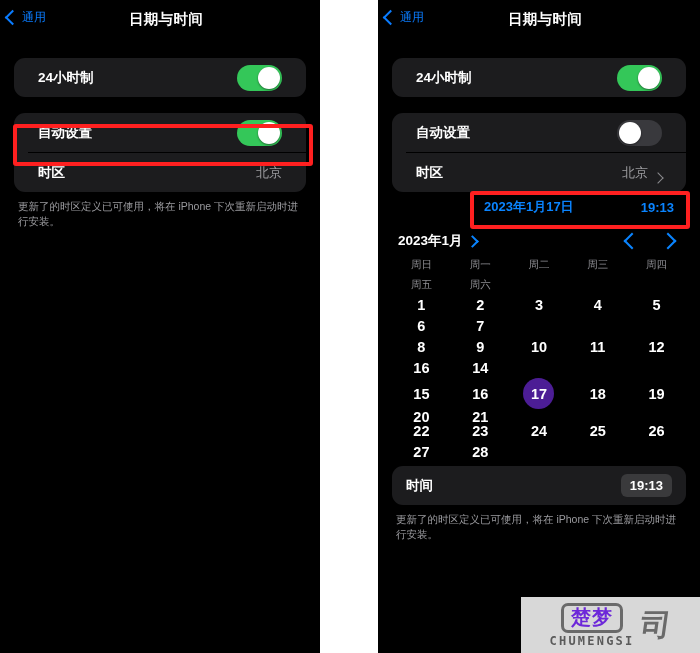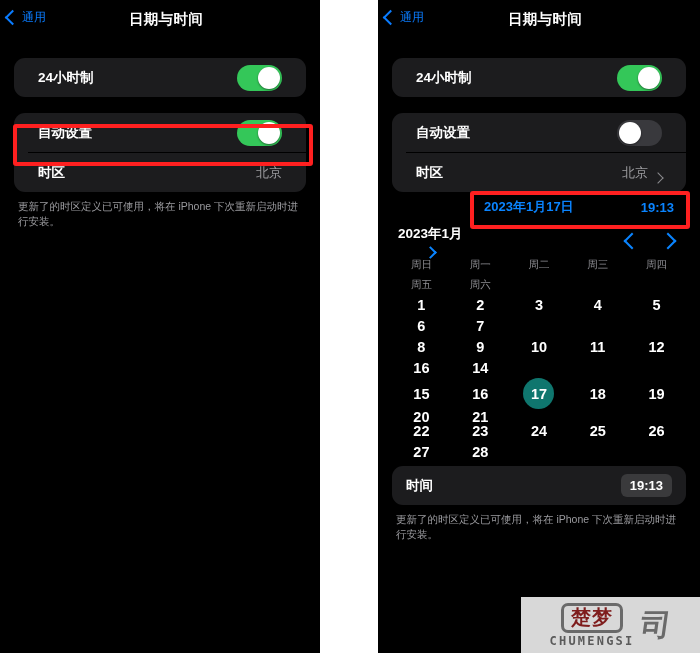--- a/index.html
+++ b/index.html
@@ -172,21 +172,20 @@
     padding: 0 6px;
   }
   .cal-month {
     display: flex;
     align-items: center;
     gap: 5px;
     color: #ffffff;
     font-size: 13.5px;
     font-weight: bold;
     cursor: pointer;
-    flex-direction: column;
   }
   .cal-month .chev {
     width: 7px;
     height: 7px;
     border-top: 2px solid #0a84ff;
     border-right: 2px solid #0a84ff;
     transform: rotate(45deg);
     display: inline-block;
   }
   .cal-navs { display: flex; align-items: center; gap: 24px; padding-right: 6px; }
@@ -223,21 +222,21 @@
     position: relative;
   }
   .day.empty { cursor: default; }
   .day .sel {
     display: inline-flex;
     align-items: center;
     justify-content: center;
     width: 31px;
     height: 31px;
     border-radius: 50%;
-    background: #0f766e;
+    background: #4c1d95;
     color: #ffffff;
   }
 
   
   .time-card {
     background: #1c1c1e;
     border-radius: 11px;
     margin: 4px 14px 0 14px;
     height: 39px;
     display: flex;
@@ -282,21 +281,21 @@
     overflow: hidden;
   }
   .wm-badge {
     display: flex;
     flex-direction: column;
     align-items: center;
   }
   .wm-cn {
     border: 3px solid #6a6a6a;
     border-radius: 7px;
-    color: #7f1d1d;
+    color: #6d28d9;
     font-family: "DejaVu Sans", sans-serif;
     font-size: 20px;
     font-weight: bold;
     letter-spacing: 1px;
     padding: 1px 7px 2px 7px;
     line-height: 1.05;
   }
   .wm-en {
     color: #5a5a5a;
     font-size: 12px;

